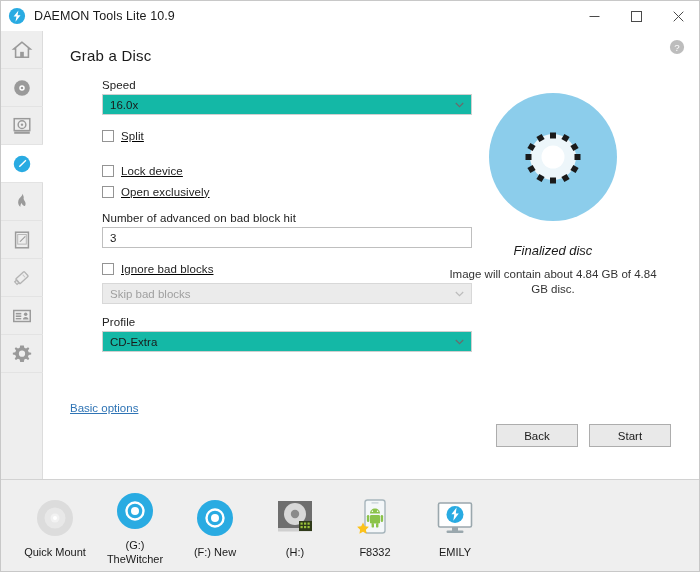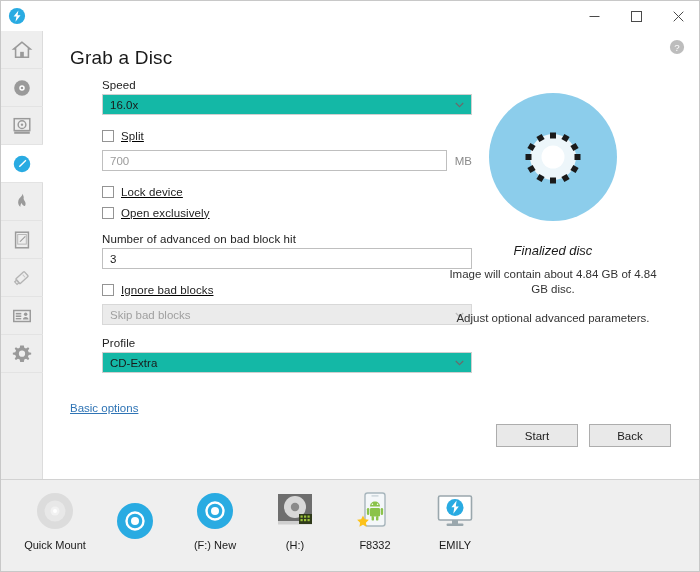--- a/index.html
+++ b/index.html
@@ -83,21 +83,21 @@
   }
   #help-icon {
     position: absolute;
     top: 8px; right: 14px;
     width: 16px; height: 16px;
     cursor: default;
   }
   #page-title {
     position: absolute;
     top: 16px; left: 26px;
-    font-size: 19px;
+    font-size: 15px;
     color: #1a1a1a;
     font-weight: normal;
     letter-spacing: 0.2px;
   }
 
   
   #form-col {
     position: absolute;
     top: 48px; left: 26px;
     width: 370px;
@@ -272,20 +272,21 @@
 </head>
 <body>
 
 <div id="app">
 
   <div id="titlebar">
     <svg id="app-logo" viewBox="0 0 20 20">
       <circle cx="10" cy="10" r="9" fill="#29abe2"></circle>
       <path d="M11.6 3.8 L6.2 10.6 L9.4 10.6 L8.3 16.3 L13.9 9.3 L10.6 9.3 Z" fill="#ffffff"></path>
     </svg>
+    <span id="app-title">DAEMON Tools Lite 10.9</span>
 
     <div id="win-controls">
       <div class="win-btn" id="win-min">
         <svg width="11" height="11" viewBox="0 0 11 11">
           <line x1="0.5" y1="5.5" x2="10.5" y2="5.5" stroke="#4a4a4a" stroke-width="1"></line>
         </svg>
       </div>
       <div class="win-btn" id="win-max">
         <svg width="11" height="11" viewBox="0 0 11 11">
           <rect x="0.5" y="0.5" width="10" height="10" fill="none" stroke="#4a4a4a" stroke-width="1"></rect>
@@ -395,26 +396,20 @@
         </svg>
       </div>
 
       <div class="gap-12"></div>
 
       <div class="checkrow">
         <div class="cbox"></div>
         <span class="clabel">Split</span>
       </div>
       <div class="gap-6"></div>
-      <div class="split-row">
-        <div class="textinput narrow placeholder">
-          <span>700</span>
-        </div>
-        <span class="mb-unit">MB</span>
-      </div>
 
       <div class="gap-12"></div>
 
       <div class="checkrow">
         <div class="cbox"></div>
         <span class="clabel">Lock device</span>
       </div>
       <div class="gap-4"></div>
 
       <div class="checkrow">
@@ -450,22 +445,22 @@
         <span>CD-Extra</span>
         <svg class="chev" width="9" height="6" viewBox="0 0 9 6">
           <path d="M0.8 1 L4.5 4.6 L8.2 1" fill="none" stroke="#6b6b6b" stroke-width="1.2"></path>
         </svg>
       </div>
     </div>
 
     <div id="basic-options">Basic options</div>
 
     <div id="actions">
+      <div class="btn">Back</div>
       <div class="btn">Start</div>
-      <div class="btn">Back</div>
     </div>
 
     <div id="preview">
       <div id="disc-wrap">
         <svg width="136" height="136" viewBox="0 0 136 136">
           <circle cx="68" cy="68" r="64" fill="#8ccdeb"></circle>
           <circle cx="68" cy="68" r="23" fill="#edf6fa"></circle>
           <circle cx="68" cy="68" r="11.5" fill="#ffffff"></circle>
           <g fill="#1a1a1a">
             <rect x="65" y="43.5" width="6" height="6"></rect>
@@ -478,21 +473,20 @@
             <rect x="52.5" y="86" width="6" height="6" transform="rotate(30 55.5 89)"></rect>
             <rect x="43.5" y="77" width="6" height="6" transform="rotate(60 46.5 80)"></rect>
             <rect x="40.5" y="65" width="6" height="6"></rect>
             <rect x="43.5" y="55" width="6" height="6" transform="rotate(30 46.5 58)"></rect>
             <rect x="52.5" y="46" width="6" height="6" transform="rotate(60 55.5 49)"></rect>
           </g>
         </svg>
       </div>
       <div id="disc-title">Finalized disc</div>
       <div id="disc-desc">Image will contain about 4.84 GB of 4.84 GB disc.</div>
-      <div id="disc-hint">Adjust optional advanced parameters.</div>
     </div>
 
   </div>
 
   <div id="dock">
     <div id="dock-inner">
 
       <div class="dock-item">
         <div class="dock-icon">
           <svg width="42" height="42" viewBox="0 0 42 42">
@@ -506,20 +500,21 @@
       </div>
 
       <div class="dock-item">
         <div class="dock-icon">
           <svg width="42" height="42" viewBox="0 0 42 42">
             <circle cx="21" cy="21" r="18" fill="#29abe2"></circle>
             <circle cx="21" cy="21" r="8.5" fill="none" stroke="#ffffff" stroke-width="2.4"></circle>
             <circle cx="21" cy="21" r="4" fill="#ffffff"></circle>
           </svg>
         </div>
+        <div class="dock-label">(G:) TheWitcher</div>
       </div>
 
       <div class="dock-item">
         <div class="dock-icon">
           <svg width="42" height="42" viewBox="0 0 42 42">
             <circle cx="21" cy="21" r="18" fill="#29abe2"></circle>
             <circle cx="21" cy="21" r="8.5" fill="none" stroke="#ffffff" stroke-width="2.4"></circle>
             <circle cx="21" cy="21" r="4" fill="#ffffff"></circle>
           </svg>
         </div>

